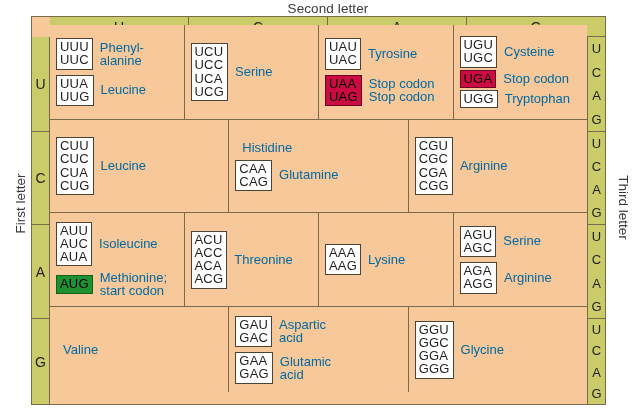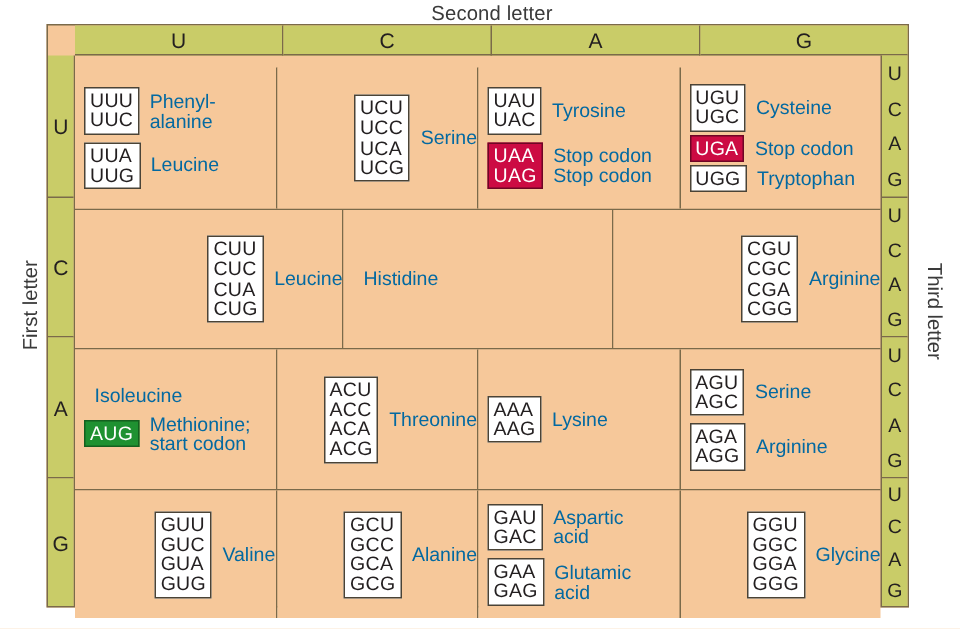--- a/index.html
+++ b/index.html
@@ -141,21 +141,21 @@
   .third-letter-glyph {
     font-size: 13px;
     line-height: 1;
     color: #231f20;
   }
 
   
   .body-grid {
     position: absolute;
     left: 18px;
-    top: 28px;
+    top: 8px;
     width: 537px;
     height: 367px;
   }
   .body-row {
     display: flex;
     width: 100%;
     box-sizing: border-box;
     border-bottom: 1.5px solid #7a6a4a;
   }
   .body-row:last-child { border-bottom: none; }
@@ -199,42 +199,42 @@
   }
   .codon {
     font-size: 13px;
     line-height: 1.02;
     letter-spacing: 0.2px;
     color: #231f20;
     white-space: nowrap;
   }
   .codon-box.stop .codon,
   .codon-box.start .codon {
-    color: #ffffff;
+    color: #000000;
   }
 
   .aa-label {
     font-size: 13px;
     line-height: 1.05;
     margin-left: 7px;
     color: #0369a1;
     white-space: pre-line;
   }
   .aa-label.tight { line-height: 1.0; }
 
   
   .stack {
     display: flex;
     flex-direction: column;
     justify-content: center;
     height: 100%;
     gap: 5px;
   }
   .stack.nogap { gap: 2px; }
-  .stack.single { justify-content: center; gap: 0; align-items: flex-end; }
+  .stack.single { justify-content: center; gap: 0; }
 </style>
 </head>
 <body>
 
 <div id="root">
 
   <div class="second-letter-caption">Second letter</div>
 
   <div class="first-letter-caption">First letter</div>
 
@@ -345,40 +345,52 @@
                 </div>
                 <div class="aa-label">Leucine</div>
               </div>
             </div>
           </div>
           <div class="cell">
             <div class="stack">
               <div class="group">
                 <div class="aa-label">Histidine</div>
               </div>
+              <div class="group">
+                <div class="codon-box">
+                  <div class="codon">CAA</div>
+                  <div class="codon">CAG</div>
+                </div>
+                <div class="aa-label">Glutamine</div>
+              </div>
             </div>
           </div>
           <div class="cell">
             <div class="stack single">
               <div class="group">
                 <div class="codon-box">
                   <div class="codon">CGU</div>
                   <div class="codon">CGC</div>
                   <div class="codon">CGA</div>
                   <div class="codon">CGG</div>
                 </div>
                 <div class="aa-label">Arginine</div>
               </div>
             </div>
           </div>
         </div>
         <div class="body-row" style="height: 25.6131%;">
           <div class="cell">
             <div class="stack">
               <div class="group">
+                <div class="codon-box">
+                  <div class="codon">AUU</div>
+                  <div class="codon">AUC</div>
+                  <div class="codon">AUA</div>
+                </div>
                 <div class="aa-label">Isoleucine</div>
               </div>
               <div class="group">
                 <div class="codon-box start">
                   <div class="codon">AUG</div>
                 </div>
                 <div class="aa-label tight">Methionine;
 start codon</div>
               </div>
             </div>
@@ -423,40 +435,21 @@
                 </div>
                 <div class="aa-label">Arginine</div>
               </div>
             </div>
           </div>
         </div>
         <div class="body-row" style="height: 23.1608%;">
           <div class="cell">
             <div class="stack single">
               <div class="group">
-                <div class="codon-box">
-                  <div class="codon">GUU</div>
-                  <div class="codon">GUC</div>
-                  <div class="codon">GUA</div>
-                  <div class="codon">GUG</div>
-                </div>
                 <div class="aa-label">Valine</div>
-              </div>
-            </div>
-          </div>
-          <div class="cell">
-            <div class="stack single">
-              <div class="group">
-                <div class="codon-box">
-                  <div class="codon">GCU</div>
-                  <div class="codon">GCC</div>
-                  <div class="codon">GCA</div>
-                  <div class="codon">GCG</div>
-                </div>
-                <div class="aa-label">Alanine</div>
               </div>
             </div>
           </div>
           <div class="cell">
             <div class="stack">
               <div class="group">
                 <div class="codon-box">
                   <div class="codon">GAU</div>
                   <div class="codon">GAC</div>
                 </div>

